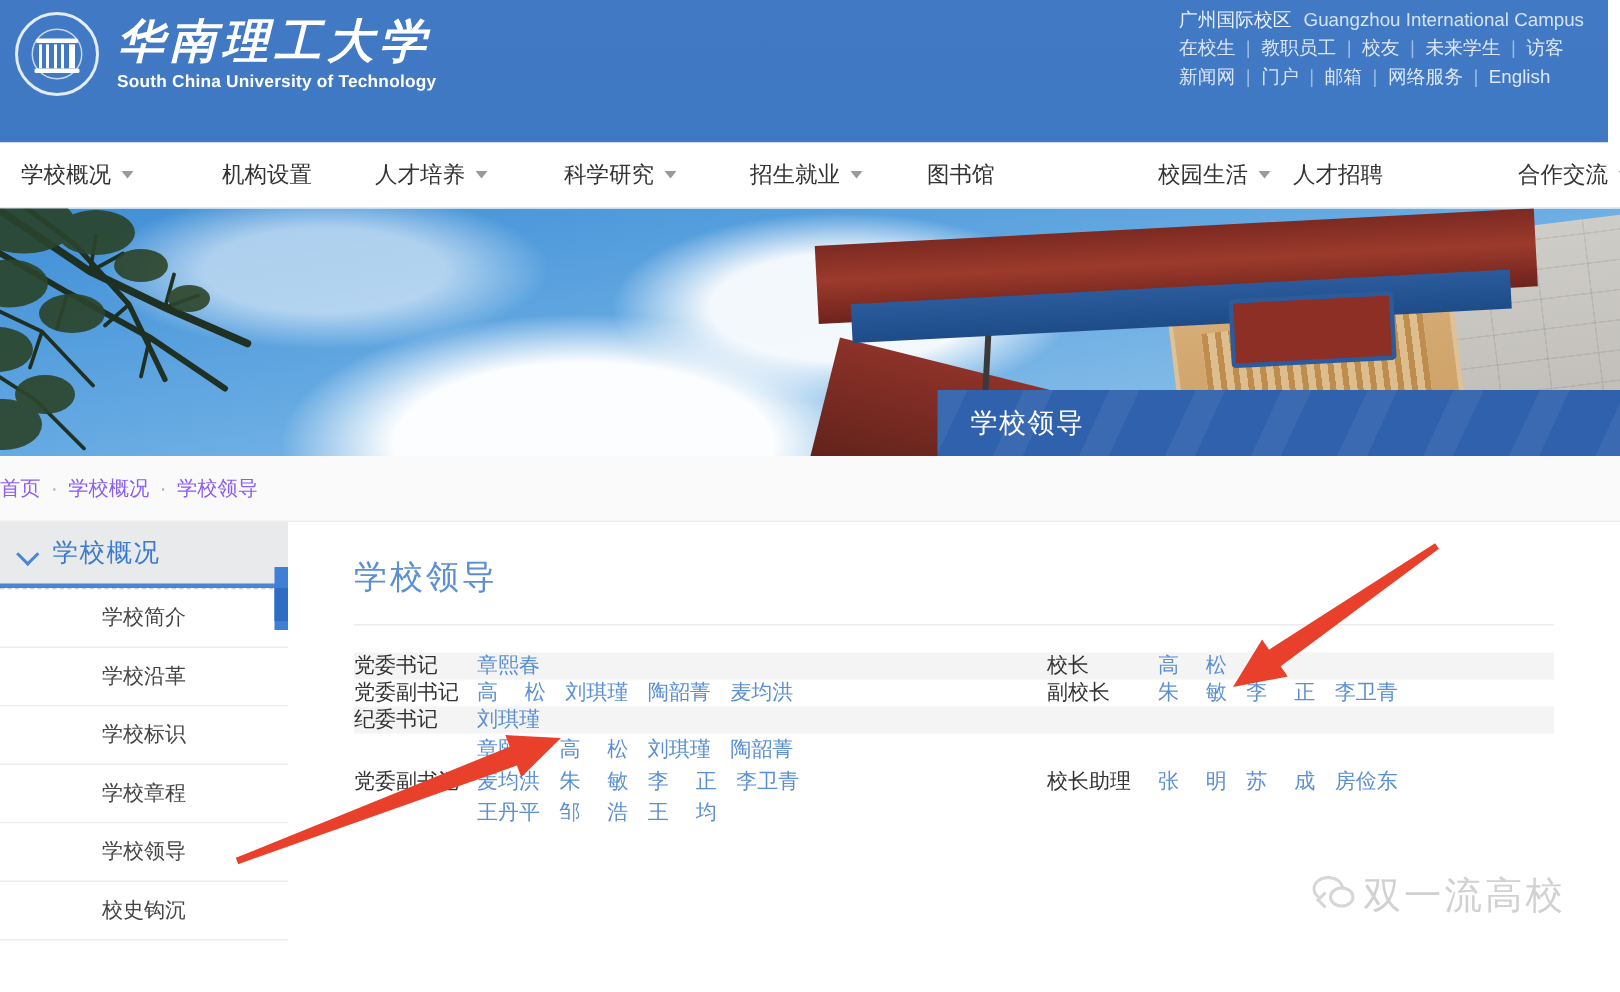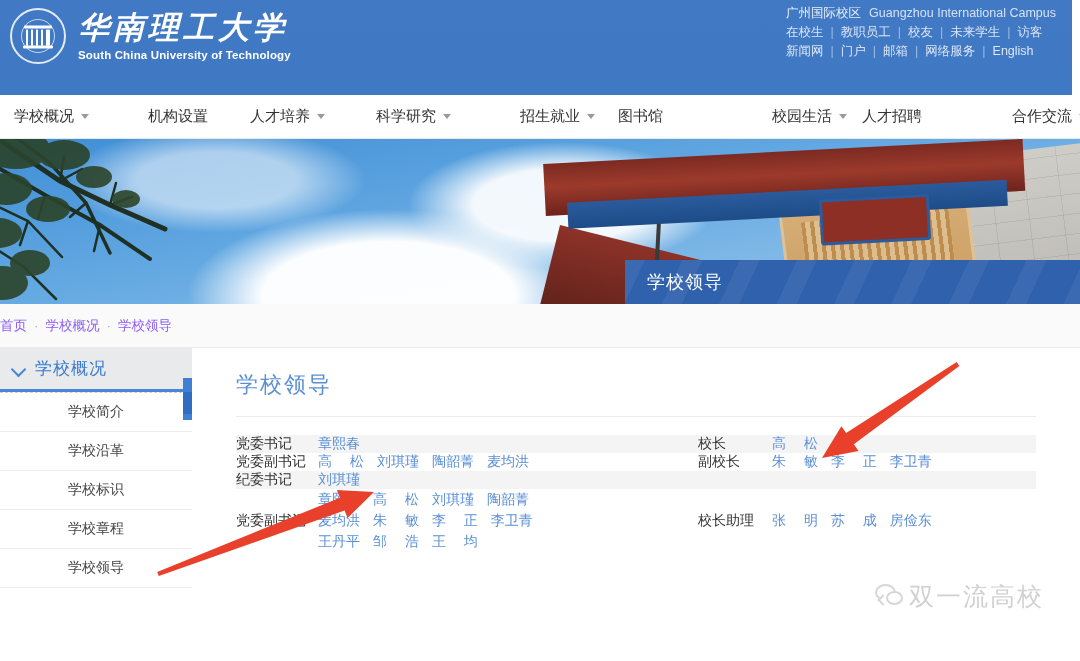--- a/index.html
+++ b/index.html
@@ -245,21 +245,21 @@
       <span>机构设置</span>
     </div>
     <div class="nav-item" style="position: absolute; left: 250px;">
       <span>人才培养</span>
       <span class="caret"></span>
     </div>
     <div class="nav-item" style="position: absolute; left: 376px;">
       <span>科学研究</span>
       <span class="caret"></span>
     </div>
-    <div class="nav-item" style="position: absolute; left: 520px; font-family: Liberation Mono, monospace;">
+    <div class="nav-item" style="position: absolute; left: 500px; font-family: Liberation Mono, monospace;">
       <span>招生就业</span>
       <span class="caret"></span>
     </div>
     <div class="nav-item" style="position: absolute; left: 618px; justify-content: flex-end;">
       <span>图书馆</span>
     </div>
     <div class="nav-item" style="position: absolute; left: 772px;">
       <span>校园生活</span>
       <span class="caret"></span>
     </div>
@@ -333,20 +333,23 @@
           <span>学校沿革</span>
         </div>
         <div class="side-item">
           <span>学校标识</span>
         </div>
         <div class="side-item">
           <span>学校章程</span>
         </div>
         <div class="side-item">
           <span>学校领导</span>
+        </div>
+        <div class="side-item">
+          <span>校史钩沉</span>
         </div>
       </div>
     <div class="side-scroll"></div>
     <div class="side-scroll b2"></div>
   </div>
 
   <div class="main">
     <div class="main-title">学校领导</div>
     <table class="tbl">
       <tbody id="tbl-body">

